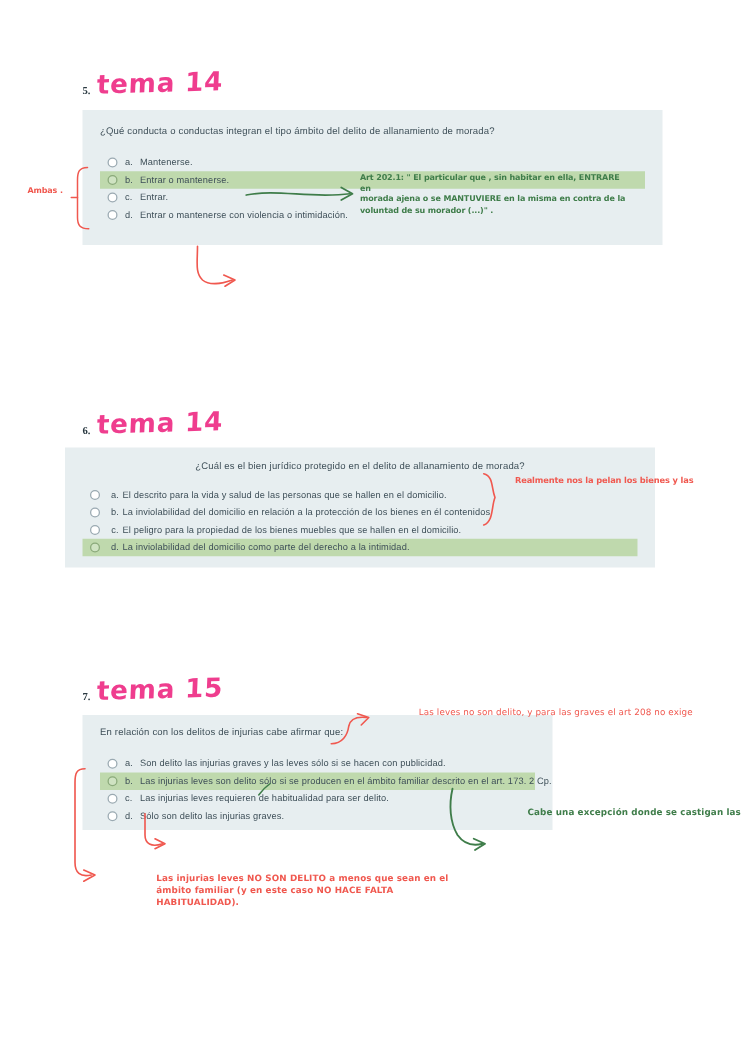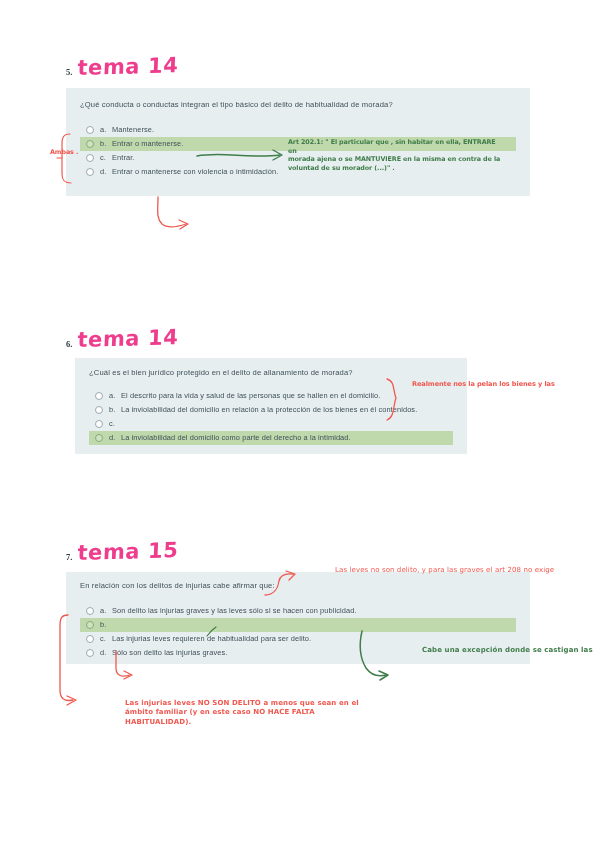--- a/index.html
+++ b/index.html
@@ -118,21 +118,21 @@
 <div class="page">
 
   <div class="qblock" style="left:0;top:0;width:600px;height:260px;">
 
     <div class="qheader" style="left:66px;top:58px;">
       <span class="qnum">5.</span>
       <span class="qtema">tema 14</span>
     </div>
 
     <div class="panel" style="left:66px;top:88px;width:464px;height:108px;">
-      <p class="qtext">¿Qué conducta o conductas integran el tipo básico del delito de habitualidad de morada?</p>
+      <p class="qtext">¿Qué conducta o conductas integran el tipo ámbito del delito de allanamiento de morada?</p>
       <div class="opts">
         <div class="opt">
           <span class="radio"></span>
           <span class="optletter">a.</span>
           <span class="opttext">Mantenerse.</span>
         </div>
         <div class="opt hl">
           <span class="radio"></span>
           <span class="optletter">b.</span>
           <span class="opttext">Entrar o mantenerse.</span>
@@ -143,21 +143,21 @@
           <span class="opttext">Entrar.</span>
         </div>
         <div class="opt">
           <span class="radio"></span>
           <span class="optletter">d.</span>
           <span class="opttext">Entrar o mantenerse con violencia o intimidación.</span>
         </div>
       </div>
     </div>
 
-    <div class="note red" style="left:22px;top:148px;margin-left:28px;">Ambas .</div>
+    <div class="note red" style="left:22px;top:148px;">Ambas .</div>
     <svg class="ink" style="left:56px;top:132px;" width="26" height="56" viewBox="0 0 26 56">
       <path class="stroke-red" stroke-width="1.2" d="M14 2 C 7 2, 6 6, 6 12 L6 42 C6 48, 8 51, 15 51"></path>
       <path class="stroke-red" stroke-width="1.2" d="M1 26 L6 26"></path>
     </svg>
 
     <svg class="ink" style="left:196px;top:148px;" width="92" height="14" viewBox="0 0 92 14">
       <path class="stroke-green" stroke-width="1.4" d="M1 8 C 26 3, 52 11, 84 7"></path>
       <path class="stroke-green" stroke-width="1.4" d="M77 2 L86 7 L77 12"></path>
     </svg>
 
@@ -171,36 +171,37 @@
     </svg>
   </div>
 
   <div class="qblock" style="left:0;top:0;width:600px;height:140px;">
 
     <div class="qheader" style="left:66px;top:330px;">
       <span class="qnum">6.</span>
       <span class="qtema">tema 14</span>
     </div>
 
-    <div class="panel" style="left:75px;top:358px;width:392px;height:96px;padding-top:10px;">
+    <div class="panel" style="left:52px;top:358px;width:472px;height:96px;padding-top:10px;text-align:center;">
       <p class="qtext" style="margin-bottom:11px;">¿Cuál es el bien jurídico protegido en el delito de allanamiento de morada?</p>
       <div class="opts">
         <div class="opt">
           <span class="radio"></span>
           <span class="optletter">a.</span>
           <span class="opttext">El descrito para la vida y salud de las personas que se hallen en el domicilio.</span>
         </div>
         <div class="opt">
           <span class="radio"></span>
           <span class="optletter">b.</span>
           <span class="opttext">La inviolabilidad del domicilio en relación a la protección de los bienes en él contenidos.</span>
         </div>
         <div class="opt">
           <span class="radio"></span>
           <span class="optletter">c.</span>
+          <span class="opttext">El peligro para la propiedad de los bienes muebles que se hallen en el domicilio.</span>
         </div>
         <div class="opt hl">
           <span class="radio"></span>
           <span class="optletter">d.</span>
           <span class="opttext">La inviolabilidad del domicilio como parte del derecho a la intimidad.</span>
         </div>
       </div>
     </div>
 
     <svg class="ink" style="left:384px;top:378px;" width="20" height="44" viewBox="0 0 20 44">
@@ -209,31 +210,32 @@
     <div class="note red" style="left:412px;top:380px;width:196px;font-size:6.6px;">Realmente nos la pelan los bienes y las</div>
   </div>
 
   <div class="qblock" style="left:0;top:0;width:600px;height:210px;">
 
     <div class="qheader" style="left:66px;top:543px;">
       <span class="qnum">7.</span>
       <span class="qtema">tema 15</span>
     </div>
 
-    <div class="panel" style="left:66px;top:572px;width:464px;height:92px;padding-top:9px;">
+    <div class="panel" style="left:66px;top:572px;width:376px;height:92px;padding-top:9px;">
       <p class="qtext" style="margin-bottom:13px;">En relación con los delitos de injurias cabe afirmar que:</p>
       <div class="opts">
         <div class="opt">
           <span class="radio"></span>
           <span class="optletter">a.</span>
           <span class="opttext">Son delito las injurias graves y las leves sólo si se hacen con publicidad.</span>
         </div>
         <div class="opt hl">
           <span class="radio"></span>
           <span class="optletter">b.</span>
+          <span class="opttext">Las injurias leves son delito sólo si se producen en el ámbito familiar descrito en el art. 173. 2 Cp.</span>
         </div>
         <div class="opt">
           <span class="radio"></span>
           <span class="optletter">c.</span>
           <span class="opttext">Las injurias leves requieren de habitualidad para ser delito.</span>
         </div>
         <div class="opt">
           <span class="radio"></span>
           <span class="optletter">d.</span>
           <span class="opttext">Sólo son delito las injurias graves.</span>

